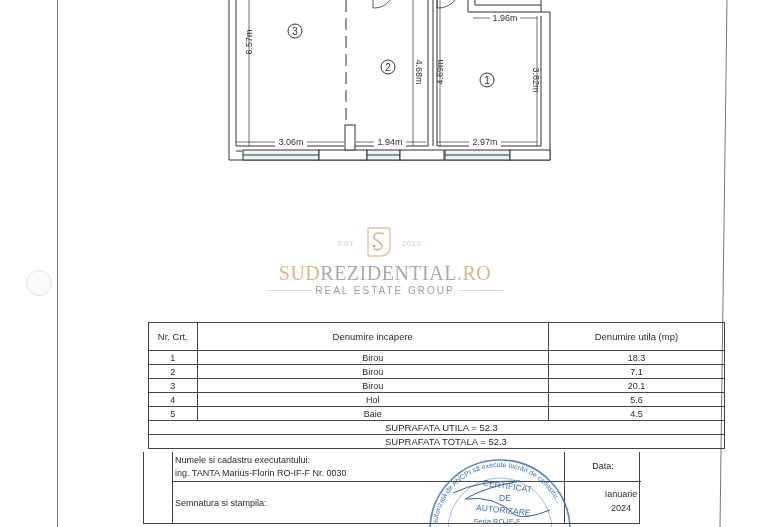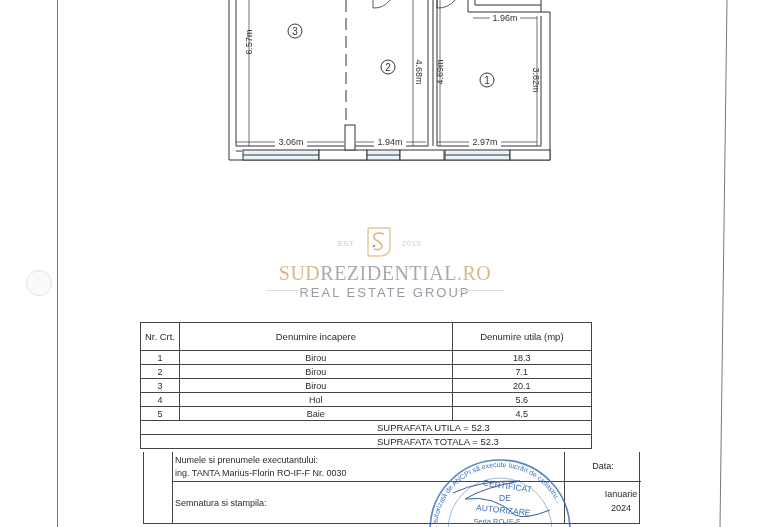--- a/index.html
+++ b/index.html
@@ -11,25 +11,25 @@
   .dim { font-size:9px; fill:#333; font-family:"Liberation Sans", sans-serif; }
   .room-num { font-size:10px; fill:#333; font-family:"Liberation Sans", sans-serif; }
 
   .logo { position:absolute; left:250px; top:222px; width:270px; height:80px; text-align:center; }
   .logo-top { position:relative; height:38px; }
   .logo-est { position:absolute; top:18px; font-size:7px; letter-spacing:1px; color:#d8c7a6; }
   .logo-est.l { left:88px; } .logo-est.r { left:152px; }
   .logo-mark { position:absolute; left:115px; top:4px; width:28px; height:32px; }
   .logo-name { font-family:"Liberation Serif", serif; font-size:20px; letter-spacing:0.5px; line-height:22px; margin-top:2px; }
   .logo-name .a { color:#d9b88a; } .logo-name .b { color:#a9a9b3; } .logo-name .c { color:#d9b88a; }
-  .logo-tag { font-size:13px; letter-spacing:2px; color:#9a9aa6; margin-top:1px; position:relative; }
+  .logo-tag { font-size:10px; letter-spacing:2px; color:#9a9aa6; margin-top:1px; position:relative; }
   .logo-tag::before, .logo-tag::after { content:""; position:absolute; top:5px; width:46px; height:1px; background:#ddd; }
   .logo-tag::before { left:16px; } .logo-tag::after { right:16px; }
 
-  table.rooms { position:absolute; left:140px; top:322px; width:452px; border-collapse:collapse; font-size:9px; color:#2a2a2a; }
+  table.rooms { position:absolute; left:148px; top:322px; width:577px; border-collapse:collapse; font-size:9px; color:#2a2a2a; }
   table.rooms td { border:1px solid #444; padding:0; text-align:center; line-height:12px; }
   table.rooms tr.hdr td { height:27px; font-size:9.5px; }
   table.rooms tr.row td { height:13px; }
   table.rooms tr.sum td { height:13px; text-align:left; padding-left:236px; font-size:9.5px; }
   .info { position:absolute; left:143px; top:452px; width:497px; height:72px; border:1px solid #444; border-top:none; box-sizing:border-box; font-size:9px; color:#2a2a2a; }
   .info .col-a { position:absolute; left:0; top:0; width:28px; height:100%; border-right:1px solid #444; }
   .info .col-c { position:absolute; left:420px; top:0; width:1px; height:100%; background:#444; }
   .info .hline { position:absolute; left:28px; top:29px; width:469px; height:1px; background:#444; }
   .info .name-lbl { position:absolute; left:31px; top:2px; line-height:12px; }
   .info .name-val { position:absolute; left:31px; top:15px; line-height:12px; }
@@ -180,21 +180,21 @@
   <tr class="sum">
     <td colspan="3">SUPRAFATA TOTALA = 52.3</td>
   </tr>
 </tbody>
   </table>
 
 <div class="info">
   <div class="col-a"></div>
   <div class="col-c"></div>
   <div class="hline"></div>
-  <div class="name-lbl">Numele si prenumele executantului:</div>
+  <div class="name-lbl">Numele si cadastru executantului:</div>
   <div class="name-val">ing. TANTA Marius-Florin RO-IF-F Nr. 0030</div>
   <div class="sig-lbl">Semnatura si stampila:</div>
   <div class="date-lbl">Data:</div>
   <div class="date-val">
     <div>Ianuarie</div>
     <div>2024</div>
   </div>
 </div>
 
 <svg class="stamp" viewBox="0 0 150 150">

